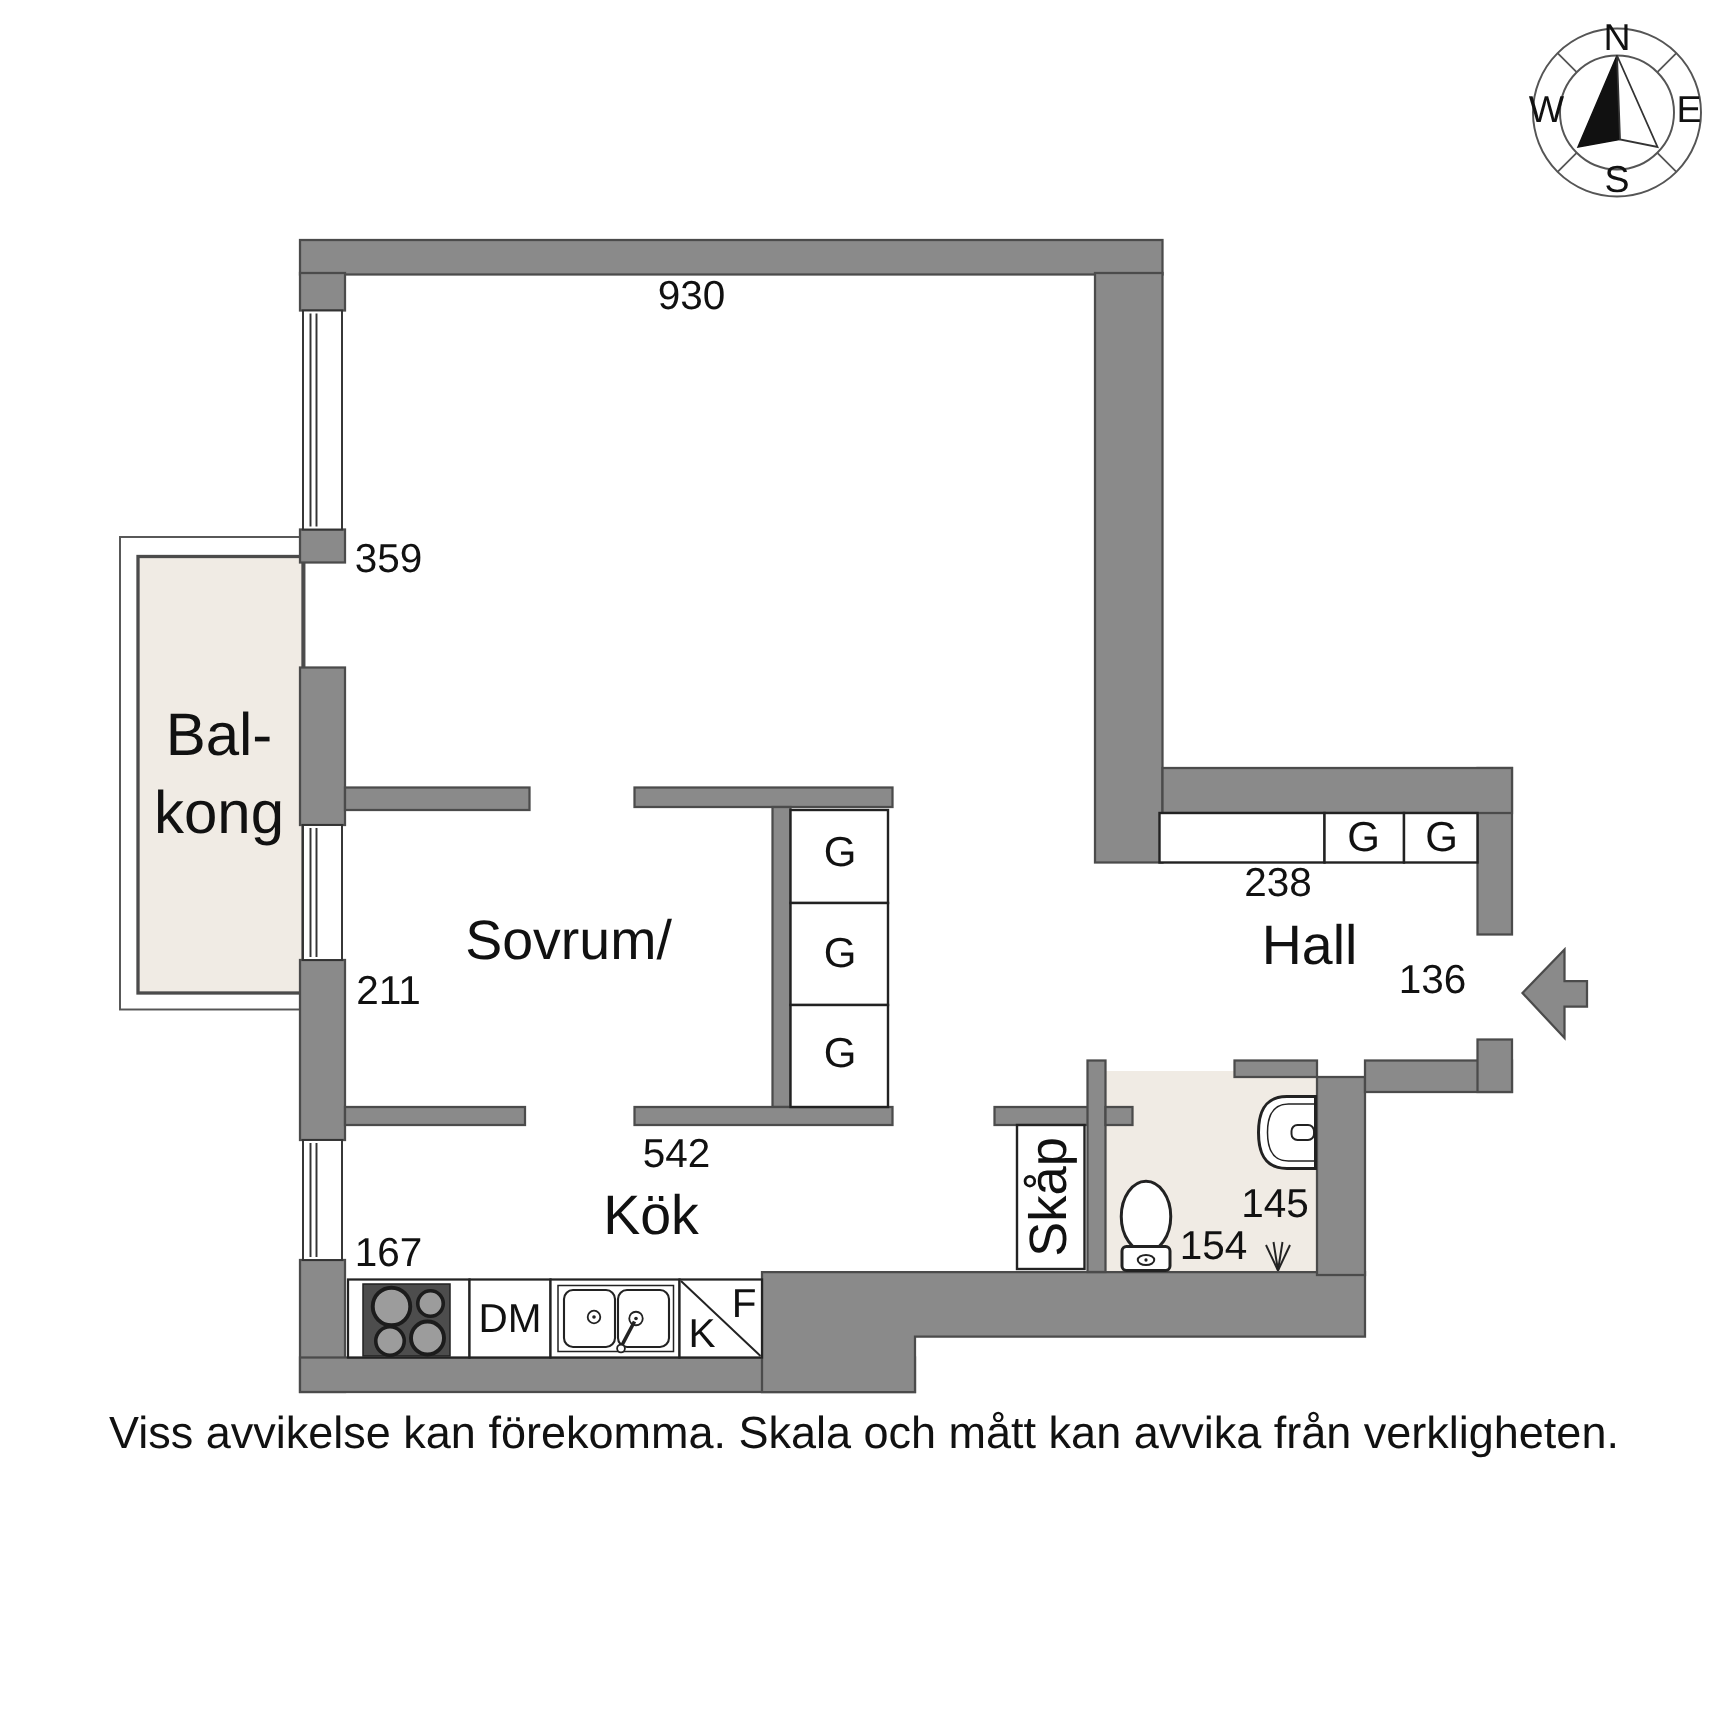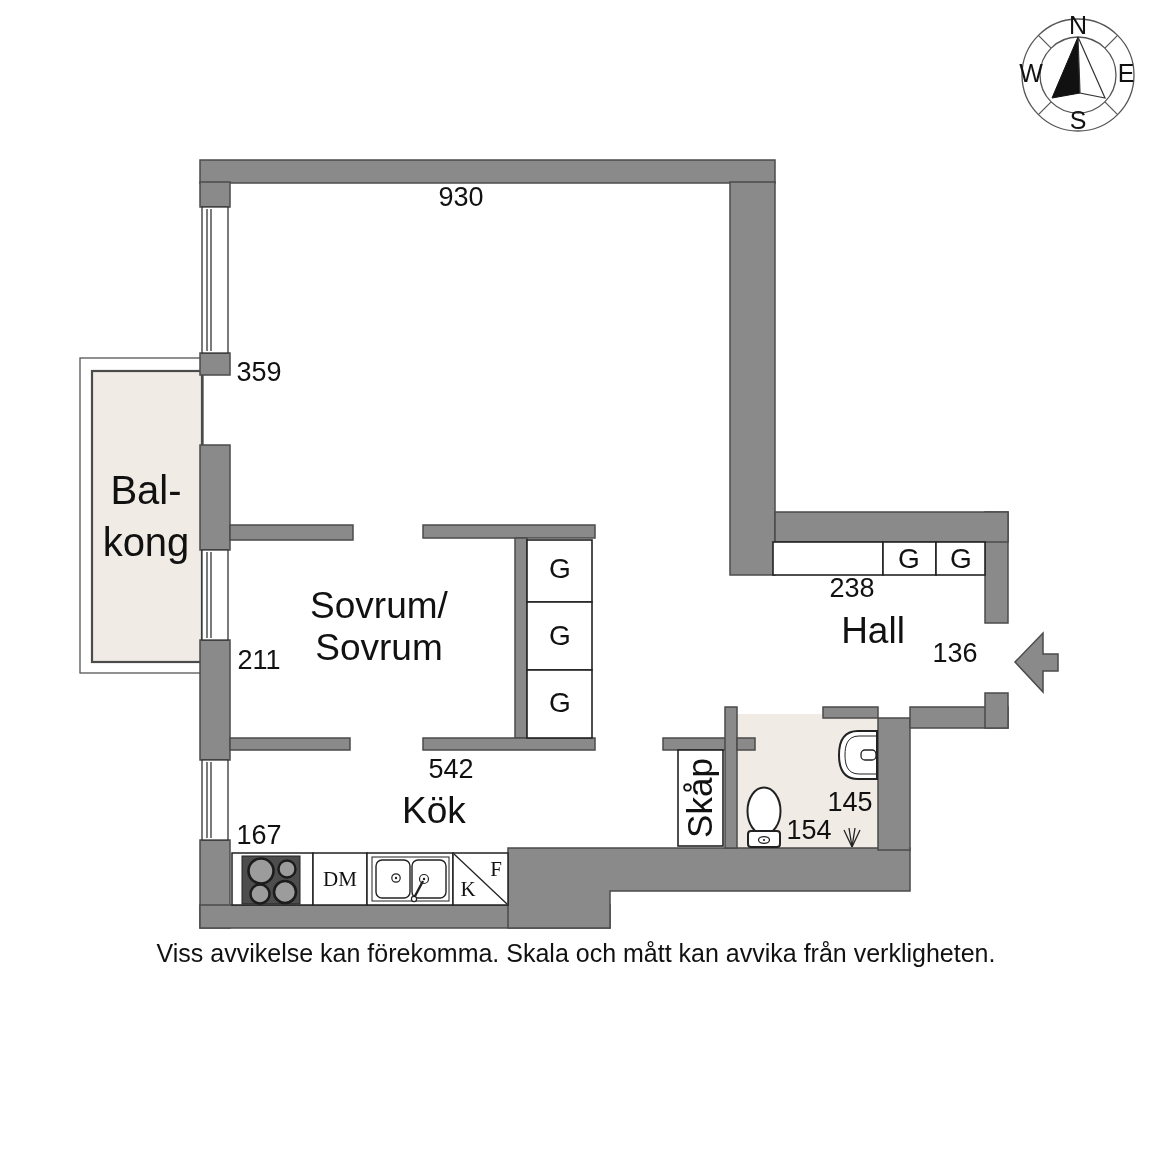--- a/index.html
+++ b/index.html
@@ -11,26 +11,26 @@
   .lbl{
     position:absolute;transform:translate(-50%,-50%);
     white-space:nowrap;text-align:center;line-height:1.1;
     color:#111;user-select:none;
   }
   .dim{font-size:27px;}
   .room{font-size:37px;}
   .room2{font-size:37px;line-height:42px;}
   .balk{font-size:40px;line-height:52px;}
   .gw{font-size:28px;}
-  .appl{font-size:21px;font-family:Liberation Serif, serif;}
+  .appl{font-size:27px;}
   .compass-letter{font-size:25px;}
   .skap{font-size:35px;transform:translate(-50%,-50%) rotate(-90deg);}
   .disclaimer{
     position:absolute;left:0;right:0;top:939px;text-align:center;
-    font-size:25px;color:#111;
+    font-size:30px;color:#111;
   }
 </style>
 </head>
 <body>
 
 <div id="canvas">
 
   <svg id="plan-svg" width="1152" height="1152" viewBox="0 0 1152 1152">
 
     <g>
@@ -163,21 +163,20 @@
   <div class="lbl dim" style="left:461px;top:198px;">930</div>
   <div class="lbl dim" style="left:259px;top:373px;">359</div>
 
   <div class="lbl balk" style="left:146px;top:516px;">
     <div>Bal-</div>
     <div>kong</div>
   </div>
 
   <div class="lbl room2" style="left:379px;top:627px;">
     <div>Sovrum/</div>
-    <div>Sovrum</div>
   </div>
   <div class="lbl dim" style="left:259px;top:661px;">211</div>
   <div class="lbl dim" style="left:451px;top:770px;">542</div>
 
   <div class="lbl room" style="left:434px;top:811px;">Kök</div>
   <div class="lbl dim" style="left:259px;top:836px;">167</div>
 
   <div class="lbl appl" style="left:340px;top:880px;">DM</div>
   <div class="lbl appl" style="left:468px;top:890px;">K</div>
   <div class="lbl appl" style="left:496px;top:870px;">F</div>

